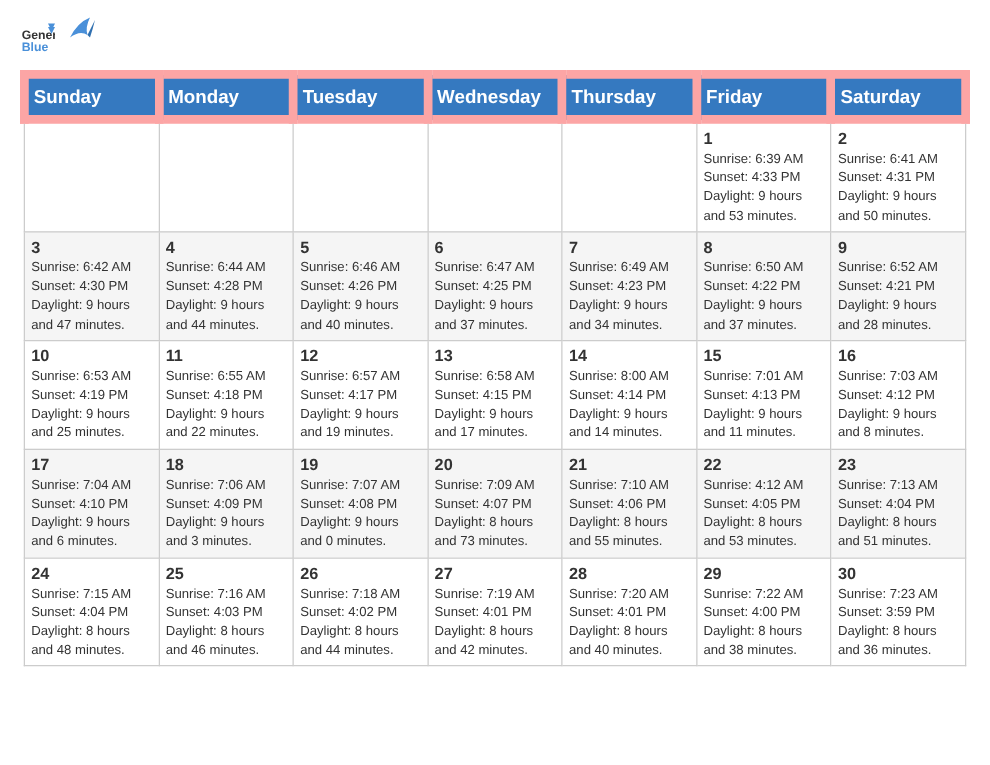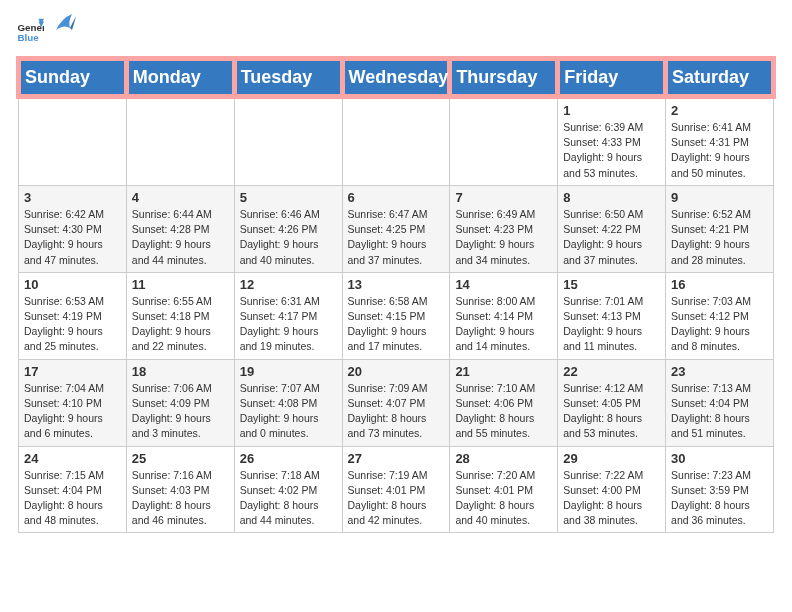--- a/index.html
+++ b/index.html
@@ -38,25 +38,25 @@
       color: #555;
     }
     table {
       width: 100%;
       border-collapse: collapse;
       table-layout: fixed;
     }
     thead tr th {
       background-color: #3579c0;
       color: #fff;
-      font-size: 18px;
+      font-size: 15px;
       font-weight: bold;
       padding: 6px 4px;
       text-align: left;
-      border: 5px solid #fca5a5;
+      border: 7px solid #fca5a5;
     }
     tbody tr td {
       border: 1px solid #ccc;
       vertical-align: top;
       padding: 4px 5px;
       font-size: 11px;
       color: #333;
       height: 82px;
       background: #fff;
     }
@@ -170,21 +170,21 @@
           <td>
             <span class="day-number">10</span>
             <div class="day-info"><span>Sunrise: 6:53 AM</span><br><span>Sunset: 4:19 PM</span><br><span>Daylight: 9 hours</span><br><span>and 25 minutes.</span></div>
           </td>
           <td>
             <span class="day-number">11</span>
             <div class="day-info"><span>Sunrise: 6:55 AM</span><br><span>Sunset: 4:18 PM</span><br><span>Daylight: 9 hours</span><br><span>and 22 minutes.</span></div>
           </td>
           <td>
             <span class="day-number">12</span>
-            <div class="day-info"><span>Sunrise: 6:31 AM</span><br><span>Sunset: 4:17 PM</span><br><span>Daylight: 9 hours</span><br><span>and 19 minutes.</span></div>
+            <div class="day-info"><span>Sunrise: 6:57 AM</span><br><span>Sunset: 4:17 PM</span><br><span>Daylight: 9 hours</span><br><span>and 19 minutes.</span></div>
           </td>
           <td>
             <span class="day-number">13</span>
             <div class="day-info"><span>Sunrise: 6:58 AM</span><br><span>Sunset: 4:15 PM</span><br><span>Daylight: 9 hours</span><br><span>and 17 minutes.</span></div>
           </td>
           <td>
             <span class="day-number">14</span>
             <div class="day-info"><span>Sunrise: 8:00 AM</span><br><span>Sunset: 4:14 PM</span><br><span>Daylight: 9 hours</span><br><span>and 14 minutes.</span></div>
           </td>
           <td>

